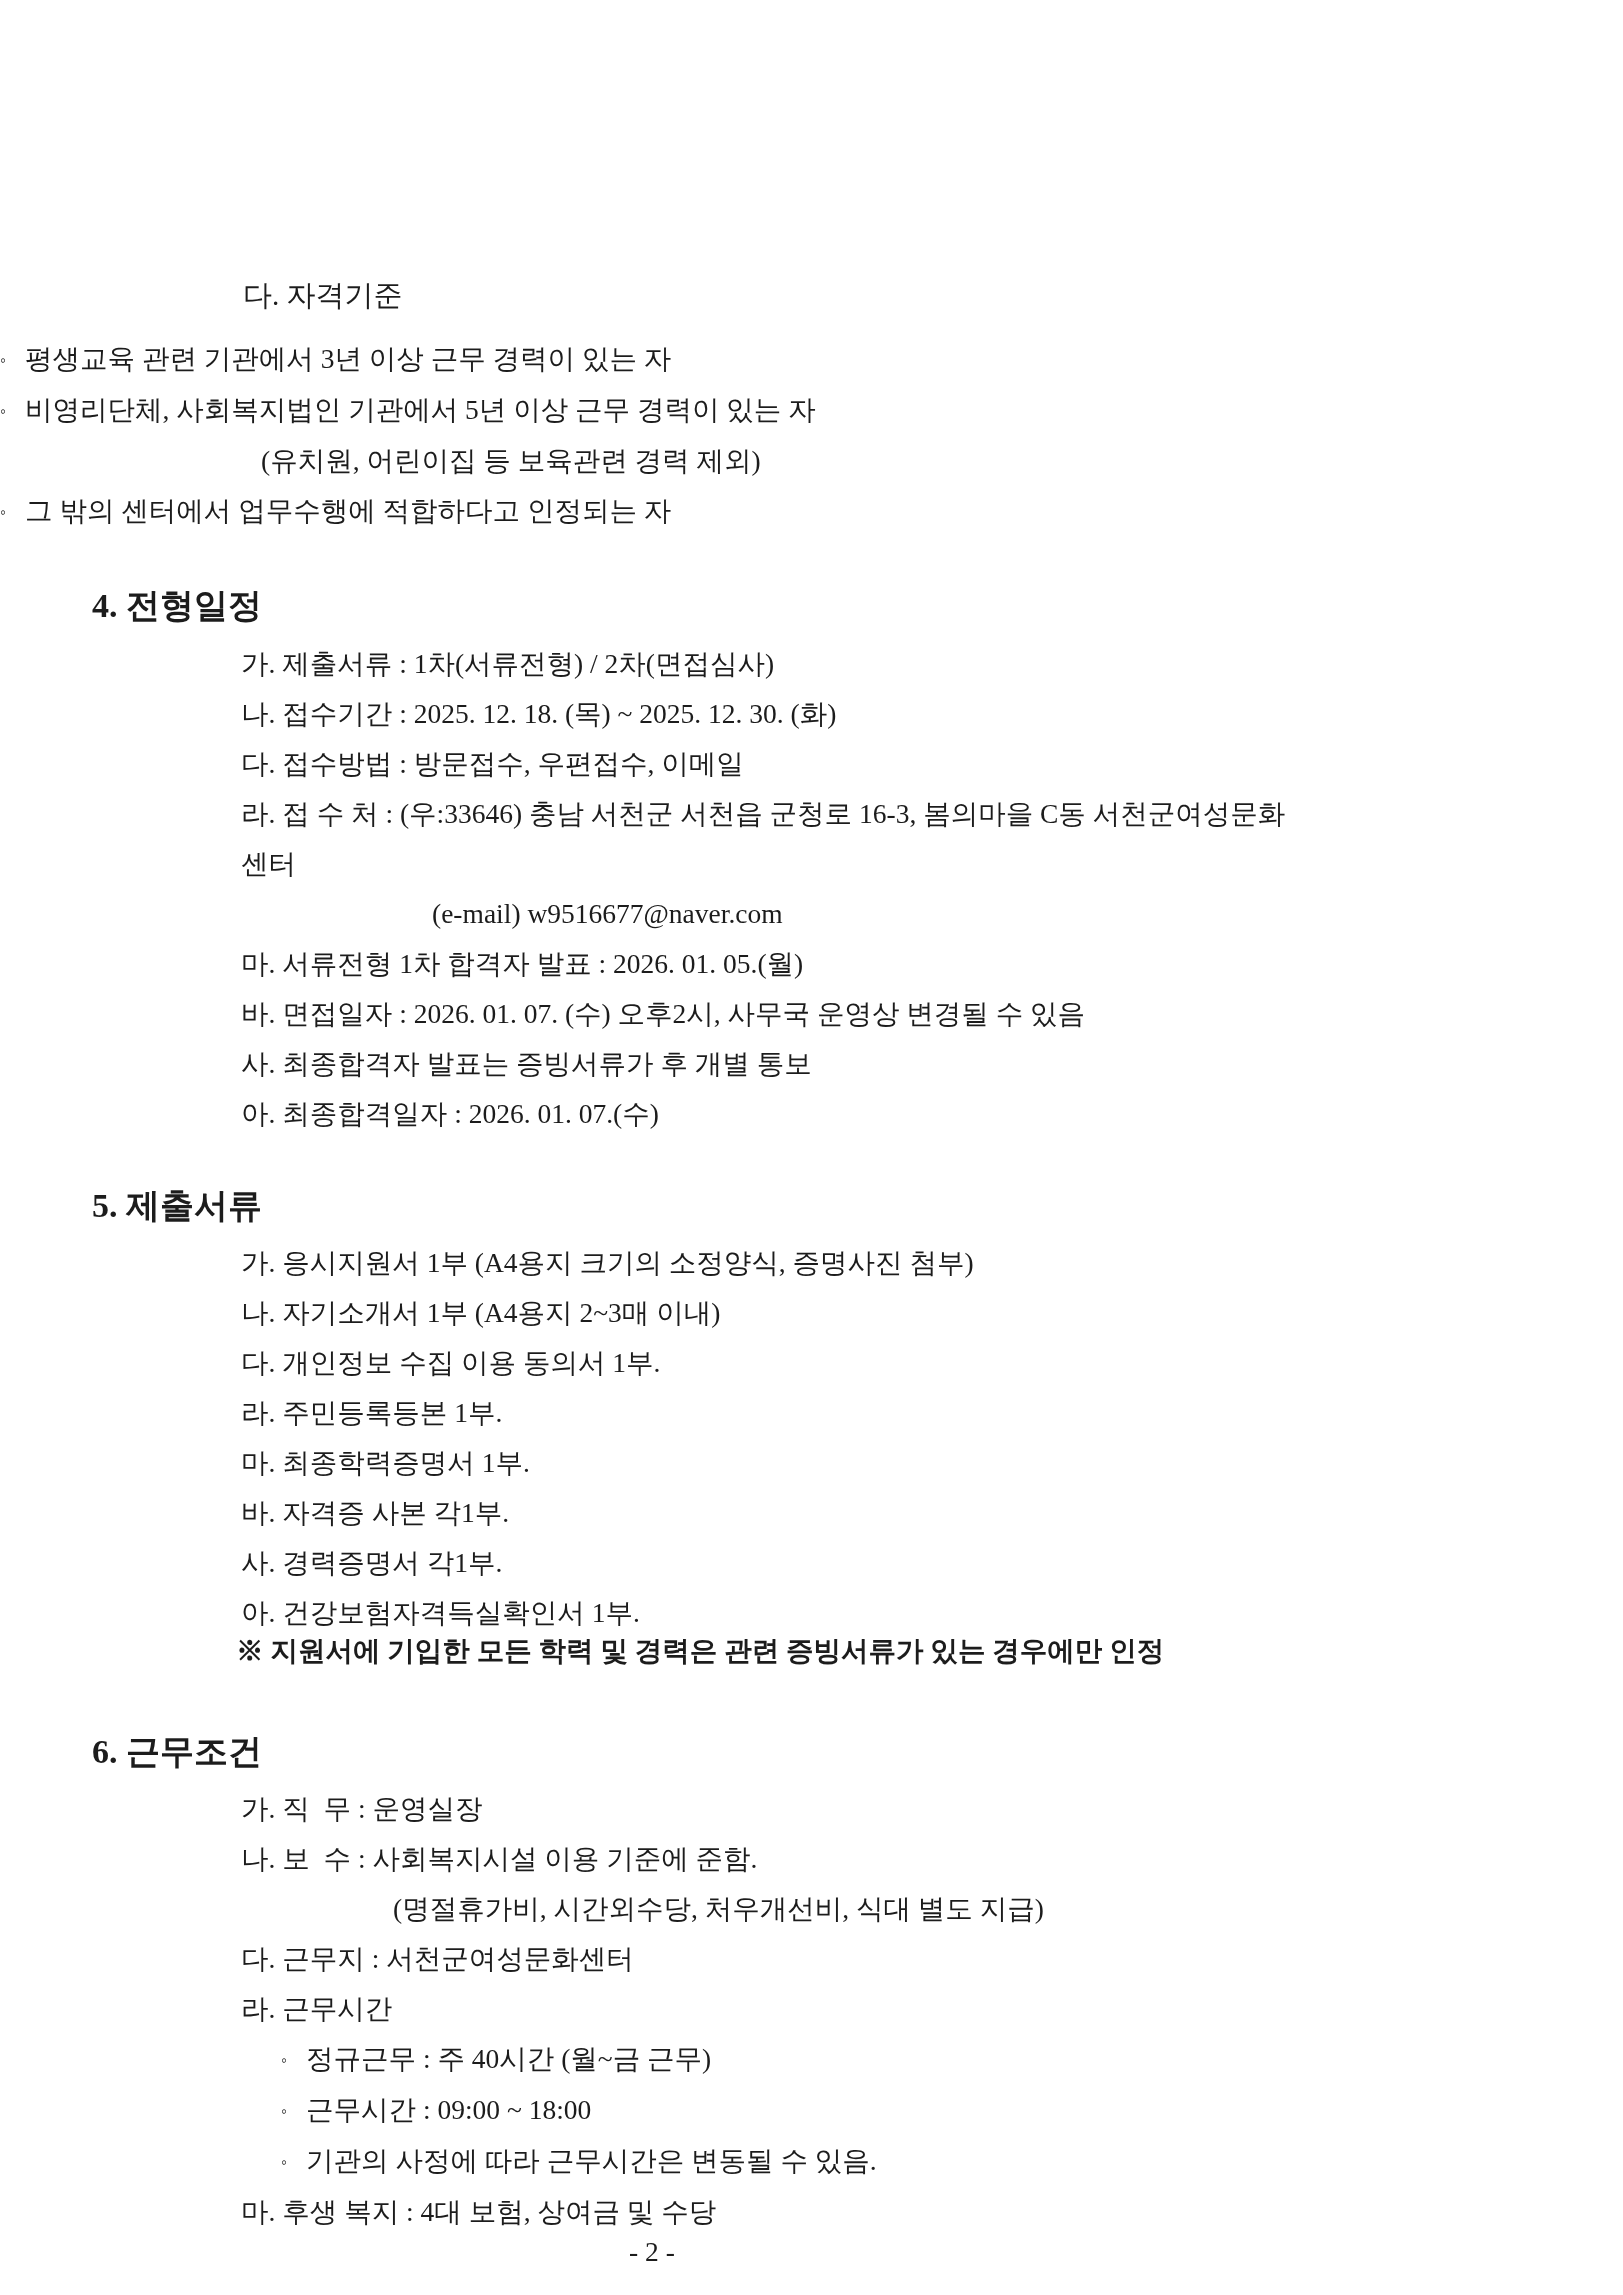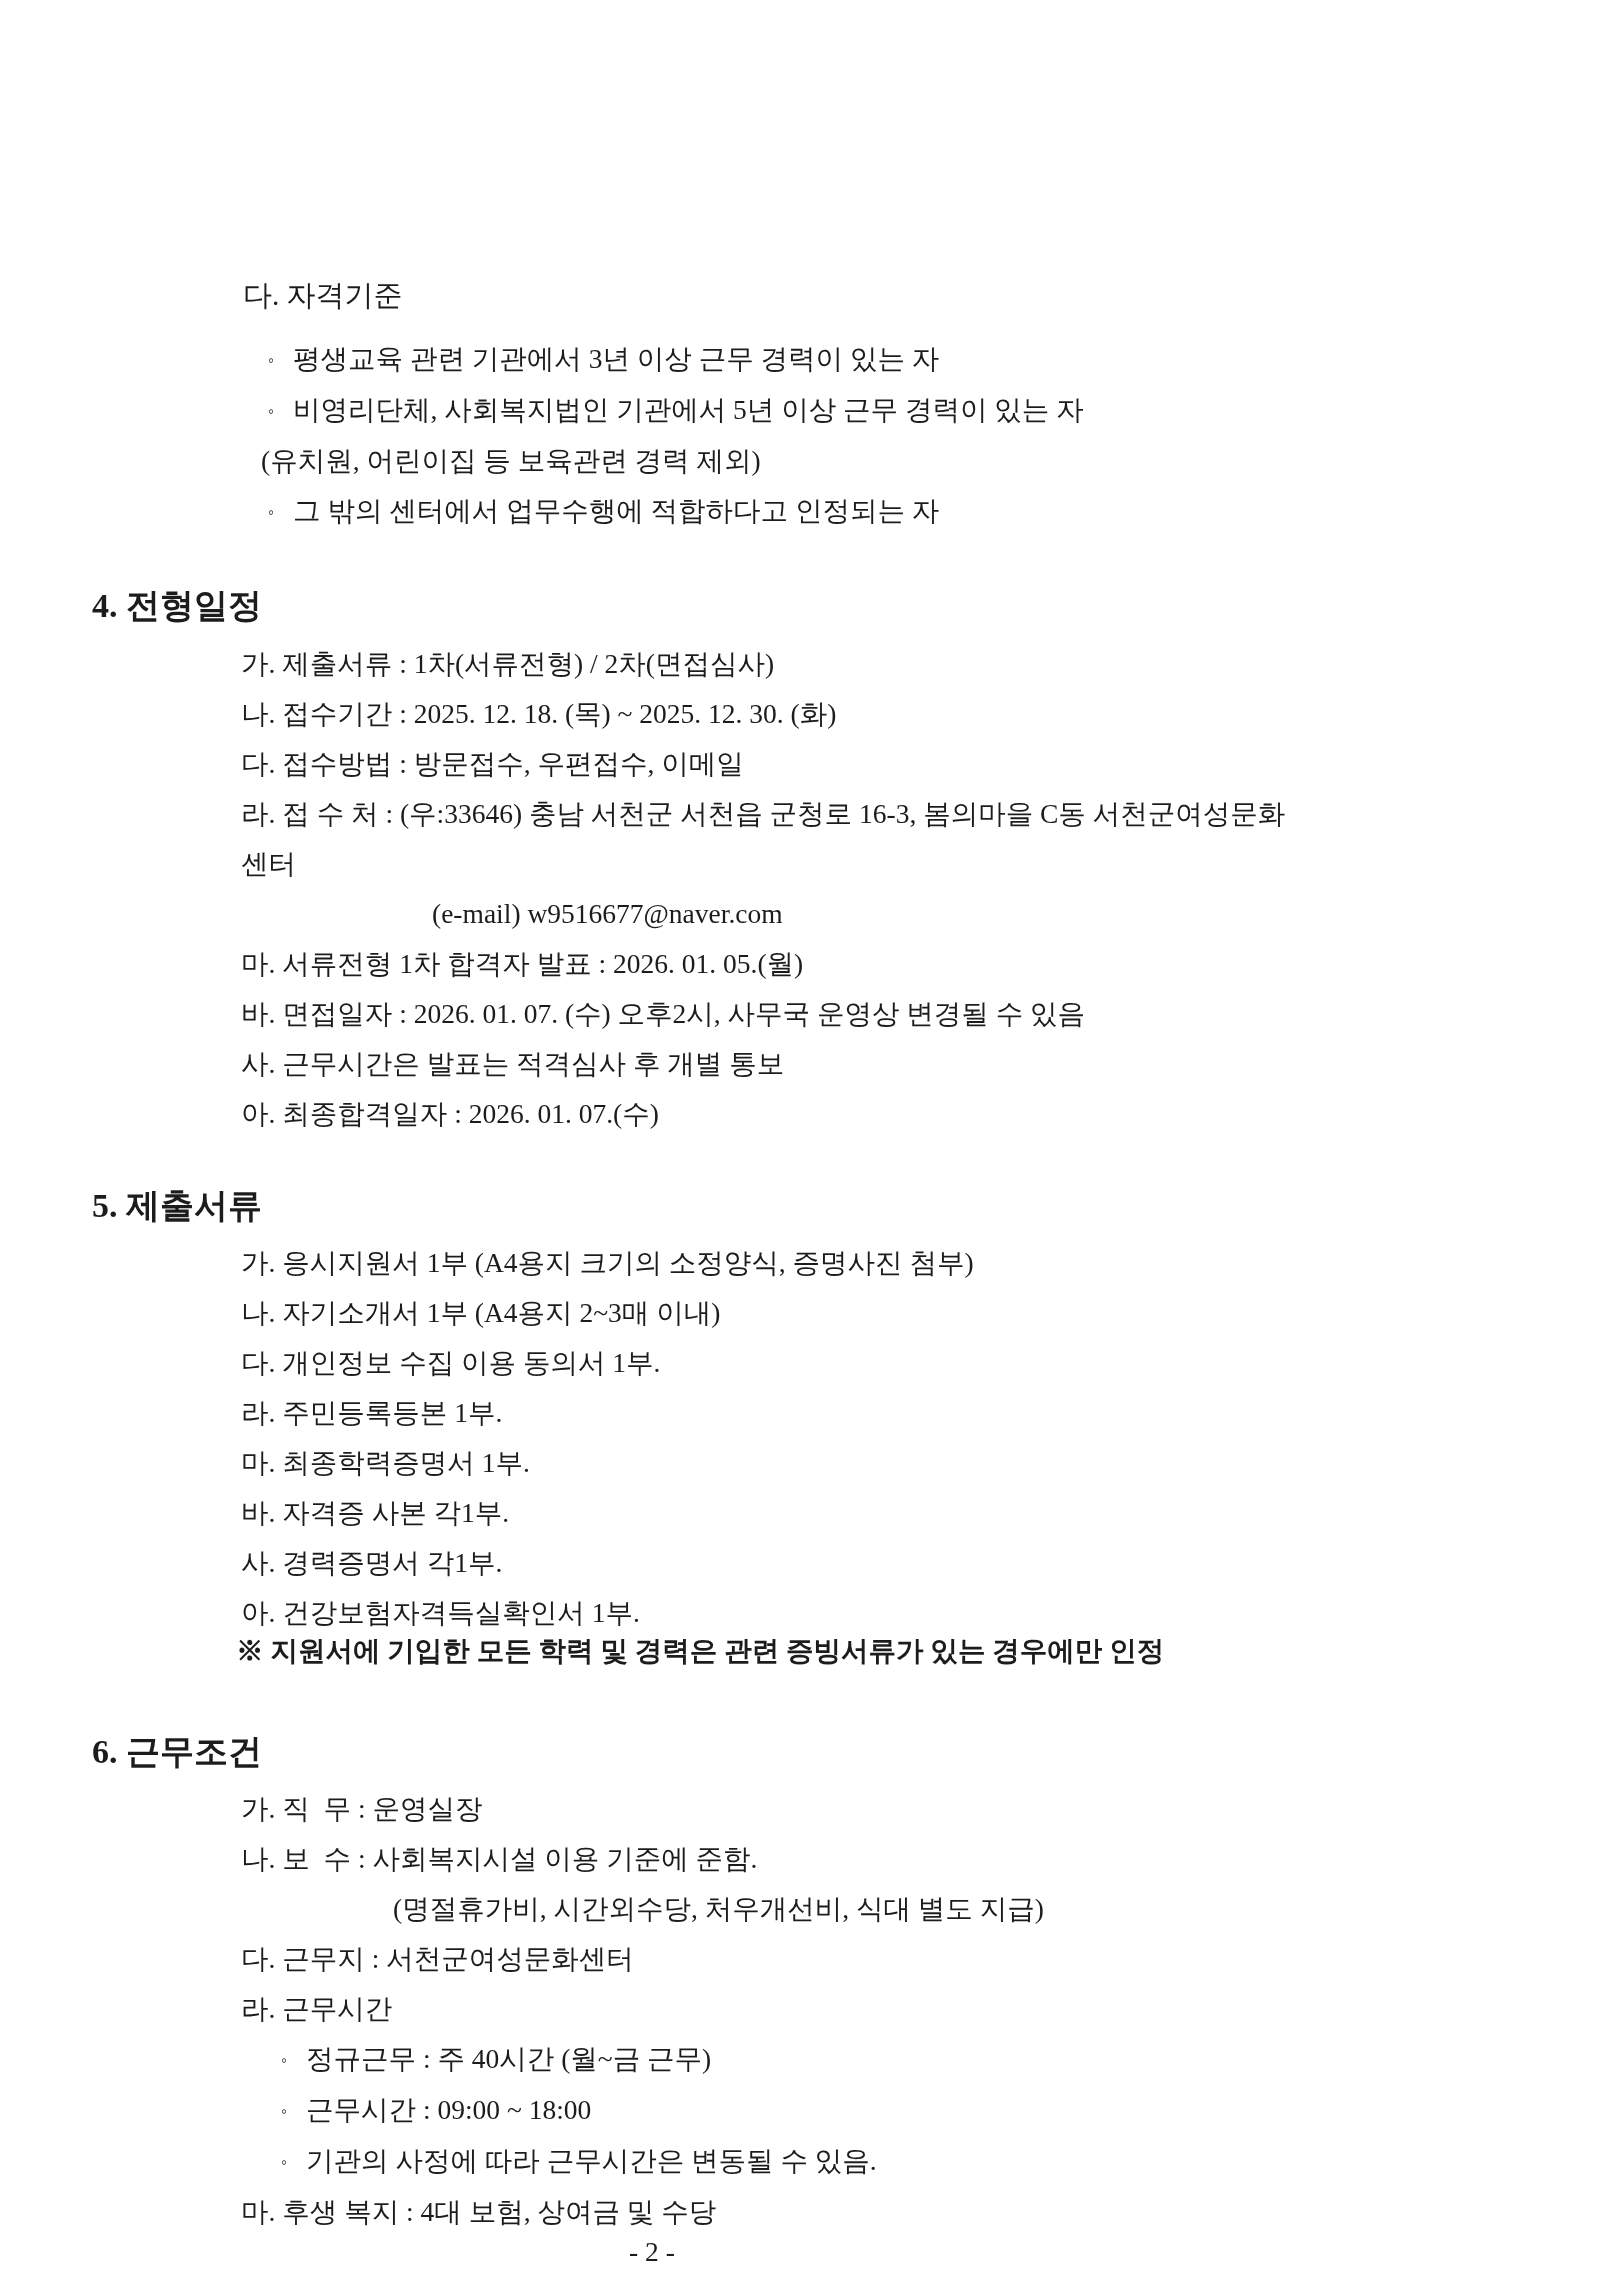--- a/index.html
+++ b/index.html
@@ -11,21 +11,21 @@
     background: #ffffff;
     color: #1c1c1c;
     font-family: "Liberation Serif", "DejaVu Serif", serif;
     overflow: hidden;
     margin-top: 47px;
   }
   .content { position: absolute; top: 223px; left: 0; width: 100%; }
   .line { font-size: 27.5px; line-height: 50px; white-space: pre-wrap; }
   .qual-h { font-size: 29px; padding-left: 243px; }
   .qual-bullets { margin-top: 14.4px; }
-  .b-line { padding-left: 268px; }
+  .b-line { }
   .marker { display: inline-block; width: 25px; font-size: 17.7px; vertical-align: 2px; }
   .cont-line { padding-left: 261px; }
   .sec-h { font-size: 34px; font-weight: bold; line-height: 55px; padding-left: 92px; }
   .items { margin-top: 5.2px; }
   .item { padding-left: 241px; }
   .email { padding-left: 432px; }
   .sec-schedule { margin-top: 41px; }
   .sec-documents { margin-top: 39px; }
   .sec-conditions { margin-top: 48px; }
   .note { padding-left: 236px; font-weight: bold; margin-top: -11.8px; }
@@ -60,21 +60,21 @@
     <div class="sec-schedule">
       <div class="line sec-h">4. 전형일정</div>
       <div class="items">
         <div class="line item">가. 제출서류 : 1차(서류전형) / 2차(면접심사)</div>
         <div class="line item">나. 접수기간 : 2025. 12. 18. (목) ~ 2025. 12. 30. (화)</div>
         <div class="line item">다. 접수방법 : 방문접수, 우편접수, 이메일</div>
         <div class="line item">라. 접 수 처 : (우:33646) 충남 서천군 서천읍 군청로 16-3, 봄의마을 C동 서천군여성문화센터</div>
         <div class="line email">(e-mail) w9516677@naver.com</div>
         <div class="line item">마. 서류전형 1차 합격자 발표 : 2026. 01. 05.(월)</div>
         <div class="line item">바. 면접일자 : 2026. 01. 07. (수) 오후2시, 사무국 운영상 변경될 수 있음</div>
-        <div class="line item">사. 근무시간은 발표는 적격심사 후 개별 통보</div>
+        <div class="line item">사. 최종합격자 발표는 증빙서류가 후 개별 통보</div>
         <div class="line item">아. 최종합격일자 : 2026. 01. 07.(수)</div>
       </div>
     </div>
 
     <div class="sec-documents">
       <div class="line sec-h">5. 제출서류</div>
       <div class="items">
         <div class="line item">가. 응시지원서 1부 (A4용지 크기의 소정양식, 증명사진 첨부)</div>
         <div class="line item">나. 자기소개서 1부 (A4용지 2~3매 이내)</div>
         <div class="line item">다. 개인정보 수집 이용 동의서 1부.</div>

